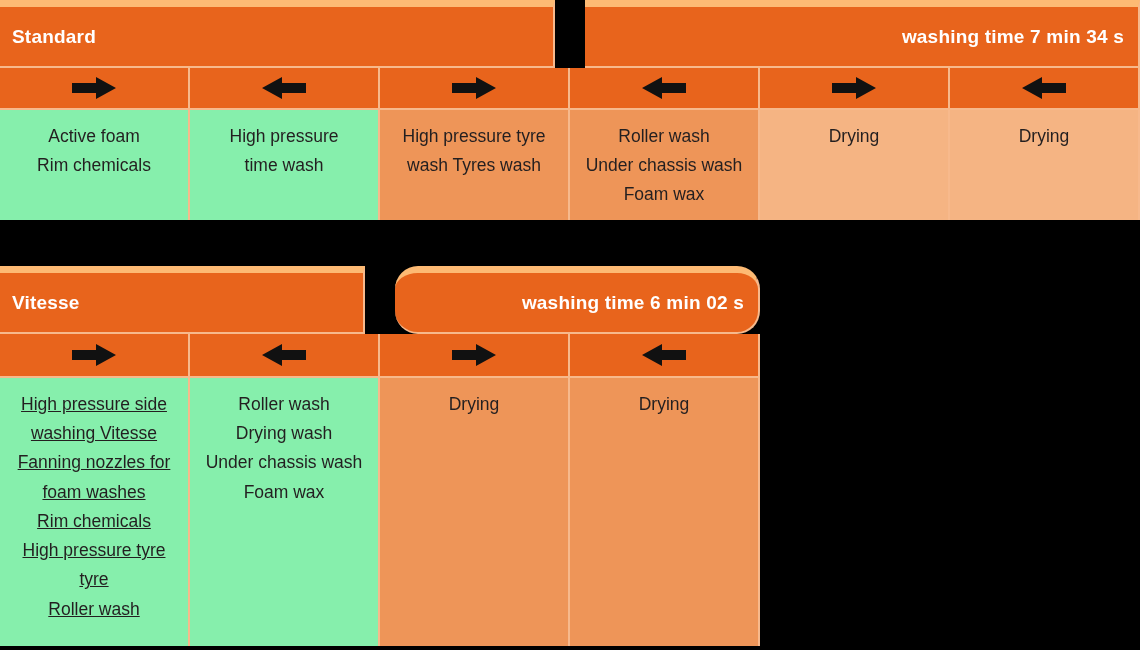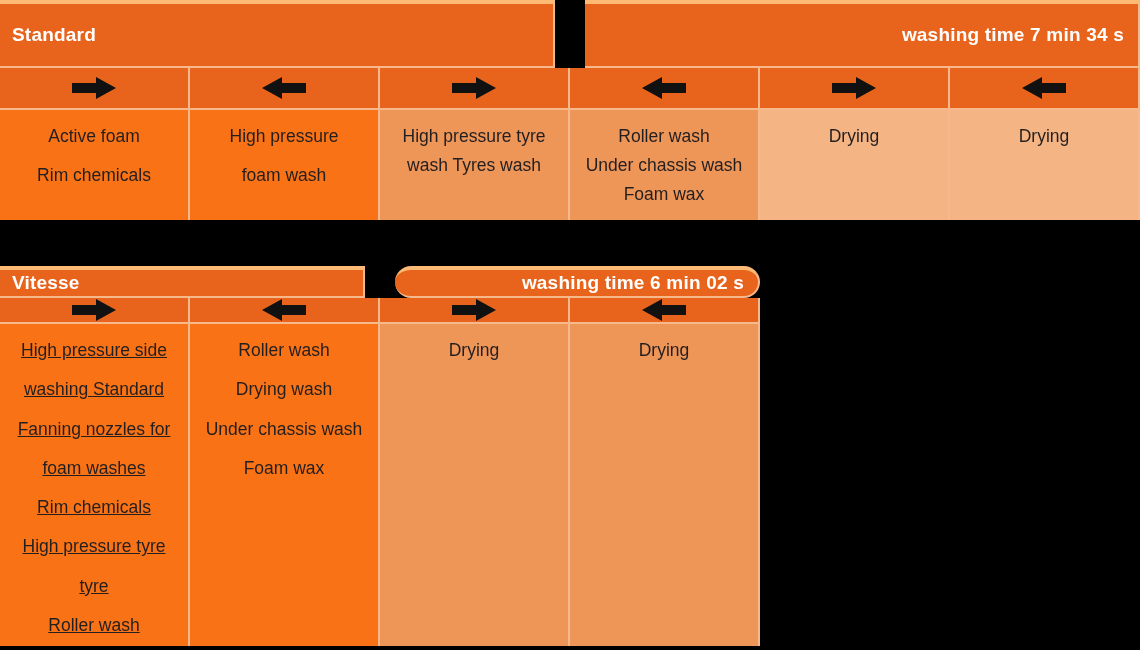--- a/index.html
+++ b/index.html
@@ -21,39 +21,39 @@
   
   .header-row{display:flex;width:100%;box-sizing:border-box;}
   .header-cell{
     background:#E8641C;
     color:#FFFFFF;
     display:flex;
     align-items:center;
     box-sizing:border-box;
     border-right:2px solid #F7B98C;
     border-bottom:2px solid #F7B98C;
-    border-top:4px solid #fdba74;
+    border-top:7px solid #fdba74;
     font-weight:bold;
     font-size:19px;
     letter-spacing:.2px;
     overflow:hidden;
   }
   .header-cell:last-child{border-right:2px solid #F7B98C;margin-left:30px;}
   .header-cell.title{justify-content:flex-start;padding-left:12px;}
   .header-cell.time{justify-content:flex-end;padding-right:14px;}
 
   
   #table-standard .header-cell.title{width:570px;}
   #table-standard .header-cell.time{width:570px;}
   #table-standard .header-row{height:68px;}
 
   
   #table-vitesse .header-cell.title{width:380px;}
   #table-vitesse .header-cell.time{width:380px;border-radius:23px;}
-  #table-vitesse .header-row{height:76px;}
+  #table-vitesse .header-row{height:68px;}
 
   
   .arrow-row{display:flex;width:100%;box-sizing:border-box;}
   #table-standard .arrow-row{height:42px;}
   #table-vitesse .arrow-row{height:44px;}
   .arrow-cell{
     background:#E8641C;
     display:flex;align-items:center;justify-content:center;
     box-sizing:border-box;
     border-right:2px solid #F7B98C;
@@ -73,21 +73,21 @@
     padding:12px 6px 6px 6px;
     color:#231F20;
     font-size:17.5px;
     line-height:1.67;
     text-align:center;
     overflow:hidden;
   }
   .content-cell:last-child{border-right:2px solid #F7B98C;}
   .content-cell .line{display:block;white-space:nowrap;}
 
-  .shade-dark{background:#f97316;gap:10px;}
+  .shade-dark{background:#86efac;}
   .shade-mid{background:#EE9558;}
   .shade-light{background:#F5B483;}
 </style>
 </head>
 <body>
 
 <div class="wash-table" id="table-standard">
   <div class="header-row">
     <div class="header-cell title">Standard</div>
     <div class="header-cell time">washing time 7 min 34 s</div>
@@ -124,21 +124,21 @@
         </svg>
       </div>
     </div>
   <div class="content-row">
       <div class="content-cell shade-dark" style="width: 16.6667%;">
         <span class="line">Active foam</span>
         <span class="line">Rim chemicals</span>
       </div>
       <div class="content-cell shade-dark" style="width: 16.6667%; text-align: right;">
         <span class="line">High pressure</span>
-        <span class="line">foam wash</span>
+        <span class="line">time wash</span>
       </div>
       <div class="content-cell shade-mid" style="width: 16.6667%;">
         <span class="line">High pressure tyre</span>
         <span class="line">wash Tyres wash</span>
       </div>
       <div class="content-cell shade-mid" style="width: 16.6667%;">
         <span class="line">Roller wash</span>
         <span class="line">Under chassis wash</span>
         <span class="line">Foam wax</span>
       </div>
@@ -174,21 +174,21 @@
       </div>
       <div class="arrow-cell" style="width: 25%;">
         <svg width="44" height="24" viewBox="0 0 44 24" class="arrow-ico">
           <path d="M44 7 L20 7 L20 1 L0 12 L20 23 L20 17 L44 17 Z" fill="#111111"></path>
         </svg>
       </div>
     </div>
   <div class="content-row">
       <div class="content-cell shade-dark" style="width: 25%; text-decoration: underline;">
         <span class="line">High pressure side</span>
-        <span class="line">washing Standard</span>
+        <span class="line">washing Vitesse</span>
         <span class="line">Fanning nozzles for</span>
         <span class="line">foam washes</span>
         <span class="line">Rim chemicals</span>
         <span class="line">High pressure tyre</span>
         <span class="line">tyre</span>
         <span class="line">Roller wash</span>
       </div>
       <div class="content-cell shade-dark" style="width: 25%;">
         <span class="line">Roller wash</span>
         <span class="line">Drying wash</span>

